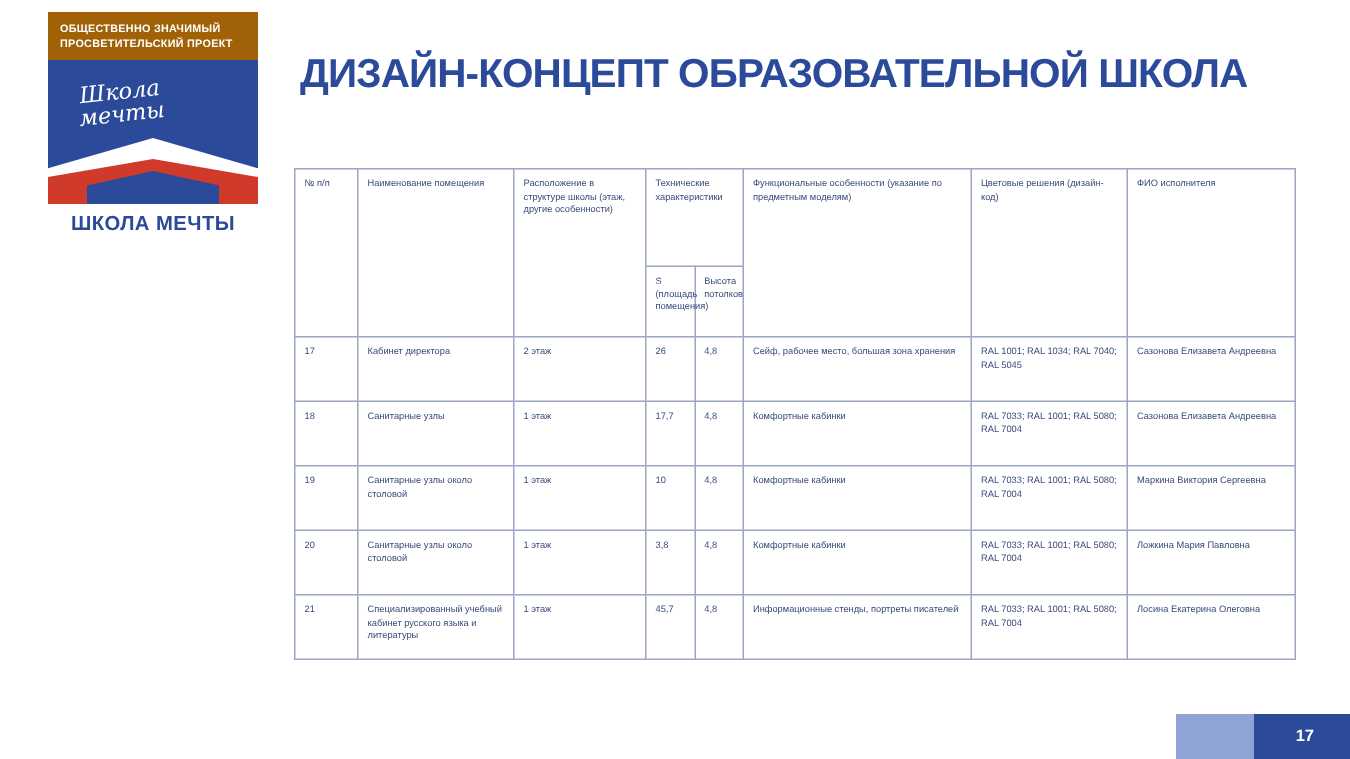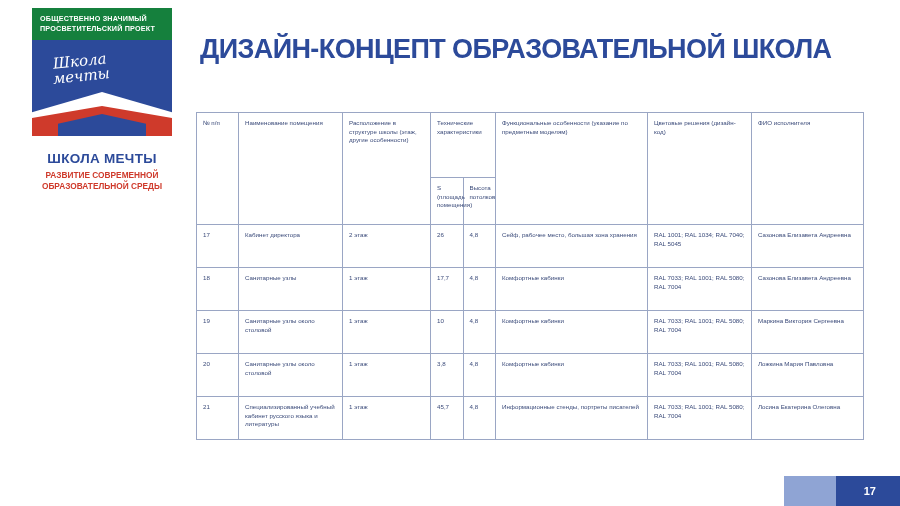--- a/index.html
+++ b/index.html
@@ -16,21 +16,21 @@
   }
 
   
   .logo-block {
     position: absolute;
     left: 32px;
     top: 8px;
     width: 140px;
   }
   .logo-banner {
-    background: #15803d;
+    background: #a16207;
     color: #ffffff;
     padding: 6px 8px 7px 8px;
     width: 124px;
   }
   .logo-banner .ln {
     font-size: 7.2px;
     font-weight: bold;
     letter-spacing: 0.2px;
     line-height: 9.5px;
     text-transform: uppercase;
@@ -75,21 +75,21 @@
   .logo-art .house-inner {
     position: absolute;
     left: 26px;
     bottom: 0;
     width: 88px;
     height: 22px;
     background: #2c4a9a;
     clip-path: polygon(0% 100%, 0% 44%, 50% 0%, 100% 44%, 100% 100%);
   }
   .logo-title {
-    margin-top: 15px;
+    margin-top: 5px;
     color: #2c4a9a;
     font-size: 13.5px;
     font-weight: bold;
     letter-spacing: 0.3px;
     text-align: center;
     width: 140px;
   }
   .logo-sub {
     margin-top: 4px;
     color: #cf3a2b;
@@ -194,24 +194,20 @@
   <div class="logo-art">
     <div class="house"></div>
     <div class="house-red"></div>
     <div class="house-inner"></div>
     <div class="script">
       <div>Школа</div>
       <div>мечты</div>
     </div>
   </div>
   <div class="logo-title">ШКОЛА МЕЧТЫ</div>
-  <div class="logo-sub">
-    <div>РАЗВИТИЕ СОВРЕМЕННОЙ</div>
-    <div>ОБРАЗОВАТЕЛЬНОЙ СРЕДЫ</div>
-  </div>
 </div>
 
 <div class="slide-title">ДИЗАЙН-КОНЦЕПТ ОБРАЗОВАТЕЛЬНОЙ ШКОЛА</div>
 
 <div class="table-wrap">
   <table class="spec">
     <thead>
       <tr class="h-row-1">
         <th class="c-num" rowspan="2">№ п/п</th>
         <th class="c-name" rowspan="2">Наименование помещения</th>

